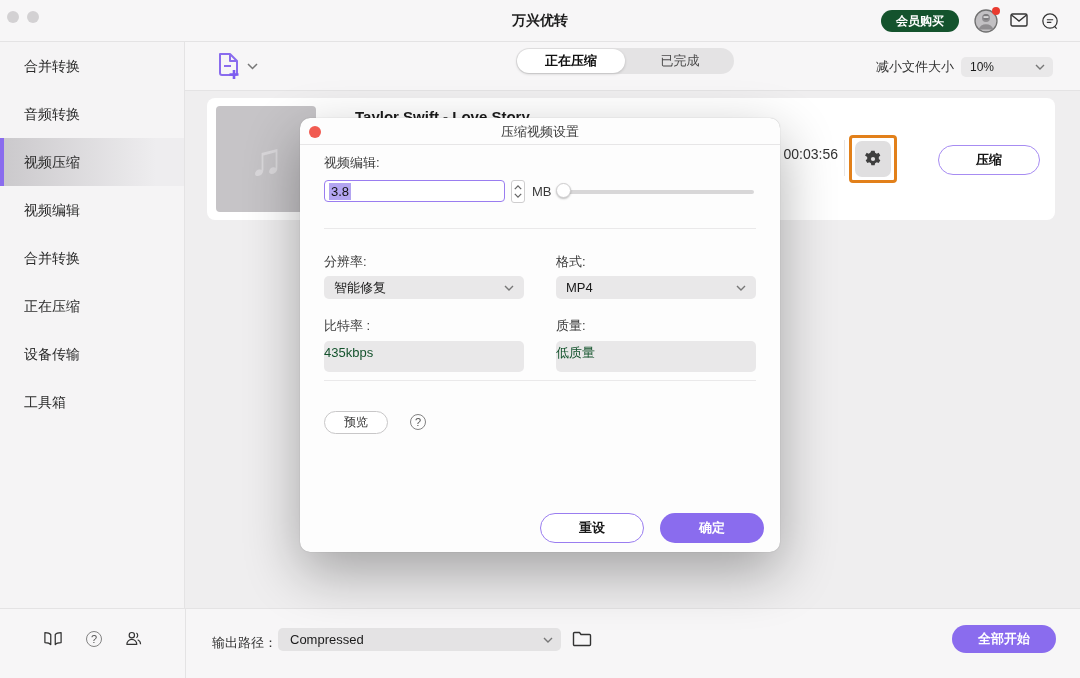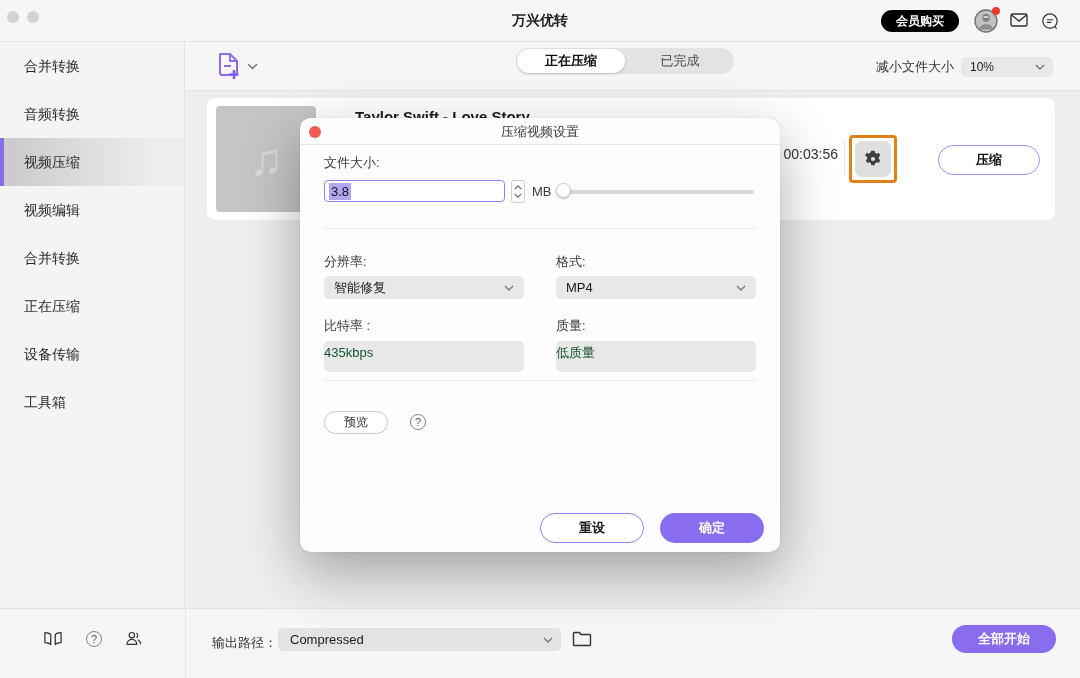--- a/index.html
+++ b/index.html
@@ -4,21 +4,21 @@
 <style>
   * { margin:0; padding:0; box-sizing:border-box; }
   html,body { background:#d8d8d8; }
   body { font-family:"Liberation Sans","DejaVu Sans",sans-serif; }
   #screen { position:relative; width:1080px; height:678px; background:#efeeef; overflow:hidden; }
 
   
   .titlebar { position:absolute; left:0; top:0; width:1080px; height:42px; background:#f7f6f7; border-bottom:1px solid #e4e3e4; }
   .tl-dot { position:absolute; width:12px; height:12px; border-radius:50%; background:#d3d1d3; }
   .app-title { position:absolute; left:0; top:12px; width:100%; text-align:center; font-size:14px; font-weight:bold; color:#1c1c1c; }
-  .buy-btn { position:absolute; right:121px; top:10px; width:78px; height:22px; border-radius:11px; background:#000000; color:#fff; font-size:12px; font-weight:bold; display:flex; align-items:center; justify-content:center; }
+  .buy-btn { position:absolute; right:121px; top:10px; width:78px; height:22px; border-radius:11px; background:#14532d; color:#fff; font-size:12px; font-weight:bold; display:flex; align-items:center; justify-content:center; }
   .avatar { position:absolute; right:82px; top:9px; width:24px; height:24px; }
   .avatar .dot { position:absolute; right:-2px; top:-2px; width:8px; height:8px; border-radius:50%; background:#e93a2f; }
   .tb-icon { position:absolute; top:13px; }
 
   
   .sidebar { position:absolute; left:0; top:42px; width:185px; height:566px; background:#f5f4f5; border-right:1px solid #e4e3e4; }
   .side-item { height:48px; line-height:48px; padding-left:24px; font-size:14px; color:#2b2b2b; cursor:default; position:relative; }
   .side-item.active { background:linear-gradient(90deg,#cac8cb 0%,#eeedef 85%); }
   .side-item.active::before { content:""; position:absolute; left:0; top:0; width:4px; height:100%; background:#8a6cee; }
 
@@ -159,21 +159,21 @@
       <div class="compress-btn">压缩</div>
     </div>
   </div>
 
   <div class="dialog">
     <div class="dlg-titlebar">
       <div class="dlg-close"></div>
       <div class="dlg-title">压缩视频设置</div>
     </div>
 
-    <div class="dlg-label" style="left:24px; top:36px;">文件大小:</div>
+    <div class="dlg-label" style="left:24px; top:36px;">视频编辑:</div>
     <div class="size-input">
       <span class="sel">3.8</span>
     </div>
     <div class="stepper">
       <svg width="8" height="5" viewBox="0 0 10 6">
           <path d="M1 5l4-4 4 4" fill="none" stroke="#666" stroke-width="1.6"></path>
         </svg>
       <svg width="8" height="5" viewBox="0 0 10 6">
           <path d="M1 1l4 4 4-4" fill="none" stroke="#666" stroke-width="1.6"></path>
         </svg>

